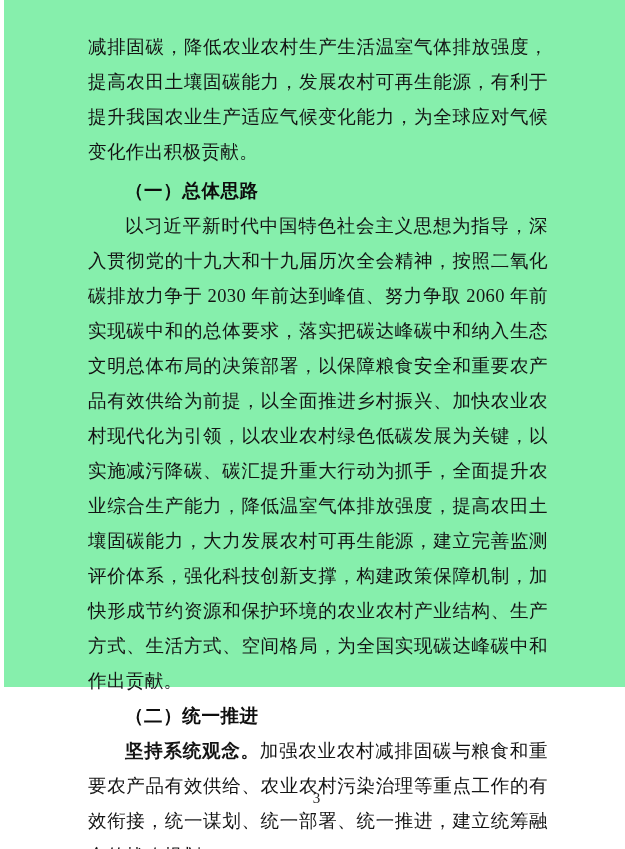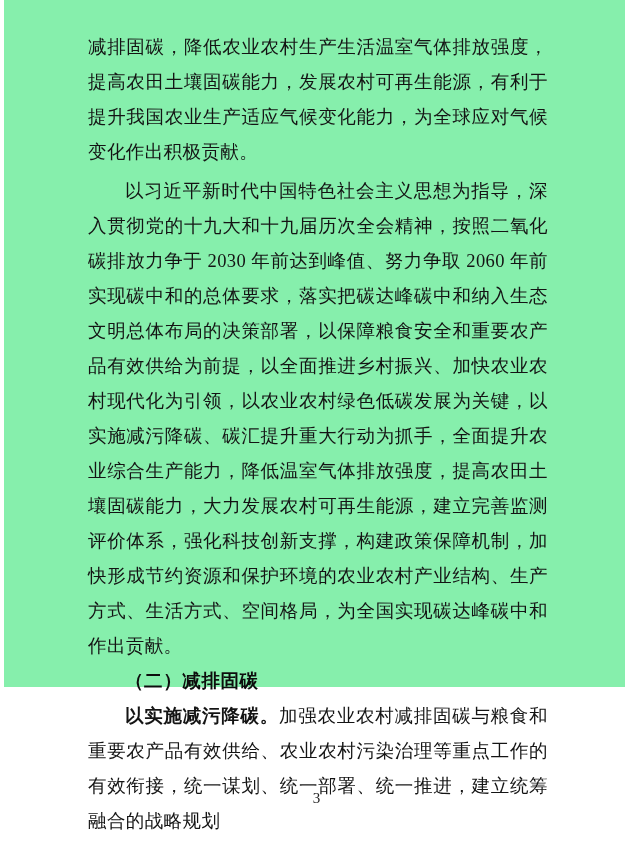--- a/index.html
+++ b/index.html
@@ -70,23 +70,24 @@
 <body>
 
 <div id="page">
   <div class="content">
 
     <p class="para">减排固碳，降低农业农村生产生活温室气体排放强度，提高农田土壤固碳能力，发展农村可再生能源，有利于提升我国农业生产适应气候变化能力，为全球应对气候变化作出积极贡献。</p>
 
     <div class="spacer-sm"></div>
 
 
+    <p class="heading">（一）总体思路</p>
 
     <p class="para indent">以习近平新时代中国特色社会主义思想为指导，深入贯彻党的十九大和十九届历次全会精神，按照二氧化碳排放力争于 2030 年前达到峰值、努力争取 2060 年前实现碳中和的总体要求，落实把碳达峰碳中和纳入生态文明总体布局的决策部署，以保障粮食安全和重要农产品有效供给为前提，以全面推进乡村振兴、加快农业农村现代化为引领，以农业农村绿色低碳发展为关键，以实施减污降碳、碳汇提升重大行动为抓手，全面提升农业综合生产能力，降低温室气体排放强度，提高农田土壤固碳能力，大力发展农村可再生能源，建立完善监测评价体系，强化科技创新支撑，构建政策保障机制，加快形成节约资源和保护环境的农业农村产业结构、生产方式、生活方式、空间格局，为全国实现碳达峰碳中和作出贡献。</p>
 
-    <p class="heading">（二）减排固碳</p>
+    <p class="heading">（二）统一推进</p>
 
-    <p class="para indent"><span class="bold-lead">以实施减污降碳。</span><span>加强农业农村减排固碳与粮食和重要农产品有效供给、农业农村污染治理等重点工作的有效衔接，统一谋划、统一部署、统一推进，建立统筹融合的战略规划</span></p>
+    <p class="para indent"><span class="bold-lead">坚持系统观念。</span><span>加强农业农村减排固碳与粮食和重要农产品有效供给、农业农村污染治理等重点工作的有效衔接，统一谋划、统一部署、统一推进，建立统筹融合的战略规划</span></p>
 
   </div>
 
   <div class="page-number num">3</div>
 </div>
 
 </body></html>

